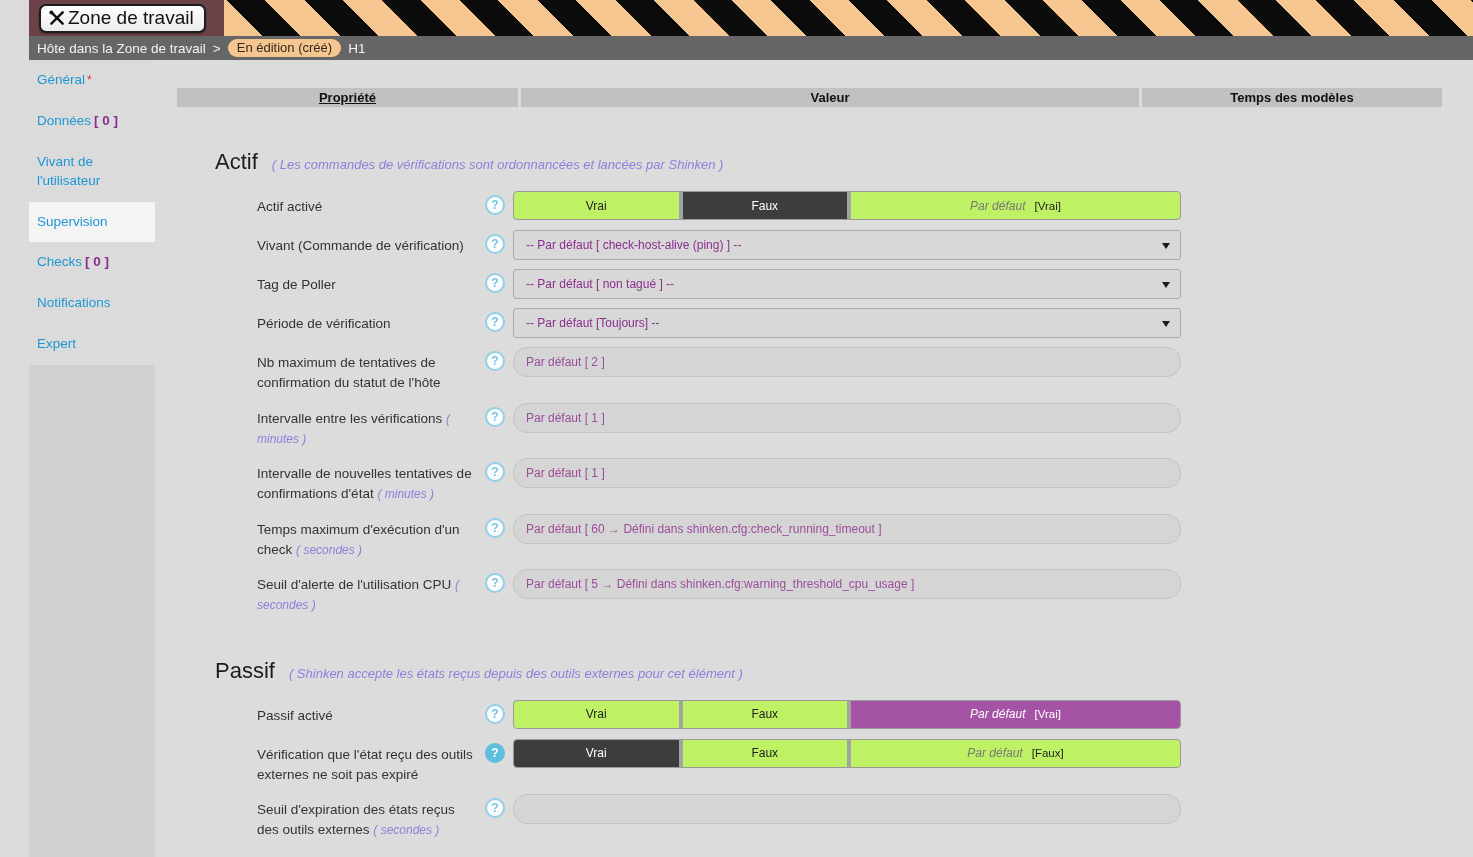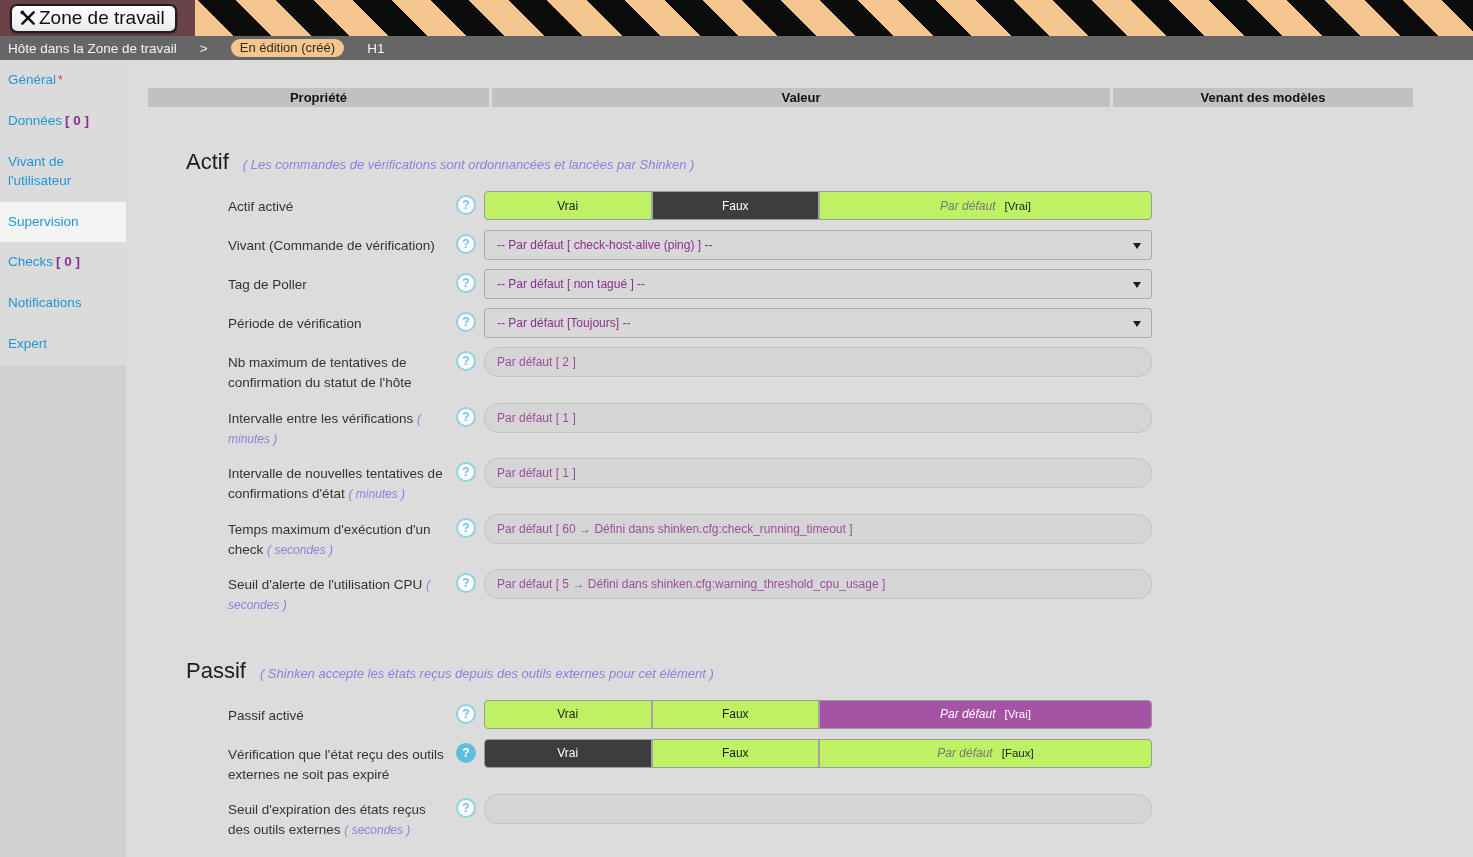--- a/index.html
+++ b/index.html
@@ -1,38 +1,38 @@
 <!DOCTYPE html>
 <html><head>
 <meta charset="utf-8">
 <style>
   * { margin:0; padding:0; box-sizing:border-box; }
   html,body { background:#9a9a9a; }
   .app {
     width:1473px; height:857px; overflow:hidden; position:relative;
-    font-family:"Liberation Sans", sans-serif; background:#dcdcdc;
+    font-family:"Liberation Sans", sans-serif; background:#dcdcdc;padding-left:29px;
   }
   
   .stripes {
     height:36px; display:flex; align-items:stretch;
     background:repeating-linear-gradient(45deg,#0c0c0c 0 27px,#f6c690 27px 55px);
   }
   .workspace-tab {
     width:195px; background:#6b4247; display:flex; align-items:center; padding-left:10px;
   }
   .workspace-btn {
     display:flex; align-items:center; gap:2px; height:29px; padding:0 10px 0 7px;
     background:linear-gradient(#ffffff,#ececec); border:2px solid #1d1d1d; border-radius:7px;
     font-family:"Liberation Sans",sans-serif; font-size:19px; color:#111; cursor:pointer;
     box-shadow:0 1px 2px rgba(0,0,0,.4);
   }
   .tools-icon { display:inline-flex; }
   
   .breadcrumb {
-    height:24px; background:#666666; display:flex; align-items:center; gap:23px;
+    height:24px; background:#666666; display:flex; align-items:center; gap:7px;
     padding-left:8px; color:#f4f4f4; font-size:13.5px;
   }
   .crumb-path { cursor:pointer; }
   .badge {
     background:#f6c690; color:#33281c; padding:1px 9px 2px; border-radius:9px; font-size:13px;
   }
   
   .body { display:flex; height:797px; }
   .sidebar { width:126px; display:flex; flex-direction:column; background:#dbdbdb; }
   .side-item {
@@ -43,21 +43,21 @@
   .req { color:#e3372f; font-size:12px; margin-left:2px; }
   .count { color:#8b2f8f; font-weight:bold; margin-left:3px; }
   .sidebar-fill { flex:1; background:#d0d0d0; }
   
   .content { flex:1; position:relative; overflow:hidden; }
   .thead { display:flex; gap:3px; margin:28px 0 0 22px; }
   .th {
     background:#c1c1c1; height:19px; font-size:13px; font-weight:bold; color:#111;
     display:flex; align-items:center; justify-content:center;
   }
-  .th-prop { width:341px; } .th-val { width:618px; } .th-tpl { width:300px; }
+  .th-prop { width:341px;text-decoration:underline; } .th-val { width:618px; } .th-tpl { width:300px; }
   .section { margin:0 0 0 60px; }
   .section-head { display:flex; align-items:baseline; margin-bottom:16px; }
   .section-title { font-size:22px; color:#1c1c1c; }
   .section-sub { font-size:13px; font-style:italic; color:#8a82dd; margin-left:14px; }
   .sec-actif { margin-top:42px; }
   .sec-passif { margin-top:42px; }
   .rows { margin-left:42px; }
   .row {
     display:grid; grid-template-columns:228px 28px 668px; align-items:start;
     margin-bottom:9px; min-height:30px;
@@ -70,21 +70,21 @@
     color:#6fc5e4; font-size:12px; font-weight:bold; display:flex; align-items:center;
     justify-content:center; cursor:pointer;
   }
   .qicon.filled { background:#5fbede; border-color:#5fbede; color:#fff; }
   
   .tristate {
     display:flex; width:668px; height:29px; border:1px solid #9a9a9a; border-radius:4px;
     overflow:hidden; background:#bef264;
   }
   .seg {
-    flex:1; border:none; border-left:2px solid #a3a3a3; background:transparent; cursor:pointer;
+    flex:1; border:none; border-left:4px solid #a3a3a3; background:transparent; cursor:pointer;
     font-family:"Liberation Sans",sans-serif; font-size:12px; color:#222;
     display:flex; align-items:center; justify-content:center; gap:9px;
   }
   .seg:first-child { border-left:none; }
   .seg-default { flex:2; }
   .seg .pd { font-style:italic; color:#777; }
   .seg .pdv { font-size:11.5px; color:#222; }
   .seg.sel-dark { background:#3d3d3d; color:#fff; }
   .seg.sel-purple { background:#a553a5; }
   .seg.sel-purple .pd, .seg.sel-purple .pdv { color:#fff; }
@@ -160,21 +160,21 @@
         <span>Expert</span>
       </a>
       <div class="sidebar-fill"></div>
     </aside>
 
     <main class="content">
 
       <div class="thead">
         <div class="th th-prop">Propriété</div>
         <div class="th th-val">Valeur</div>
-        <div class="th th-tpl">Venant des modèles</div>
+        <div class="th th-tpl">Temps des modèles</div>
       </div>
 
       <section class="section sec-actif">
         <div class="section-head">
           <span class="section-title">Actif</span>
           <span class="section-sub">( Les commandes de vérifications sont ordonnancées et lancées par Shinken )</span>
         </div>
         <div class="rows">
 
           <div class="row">

